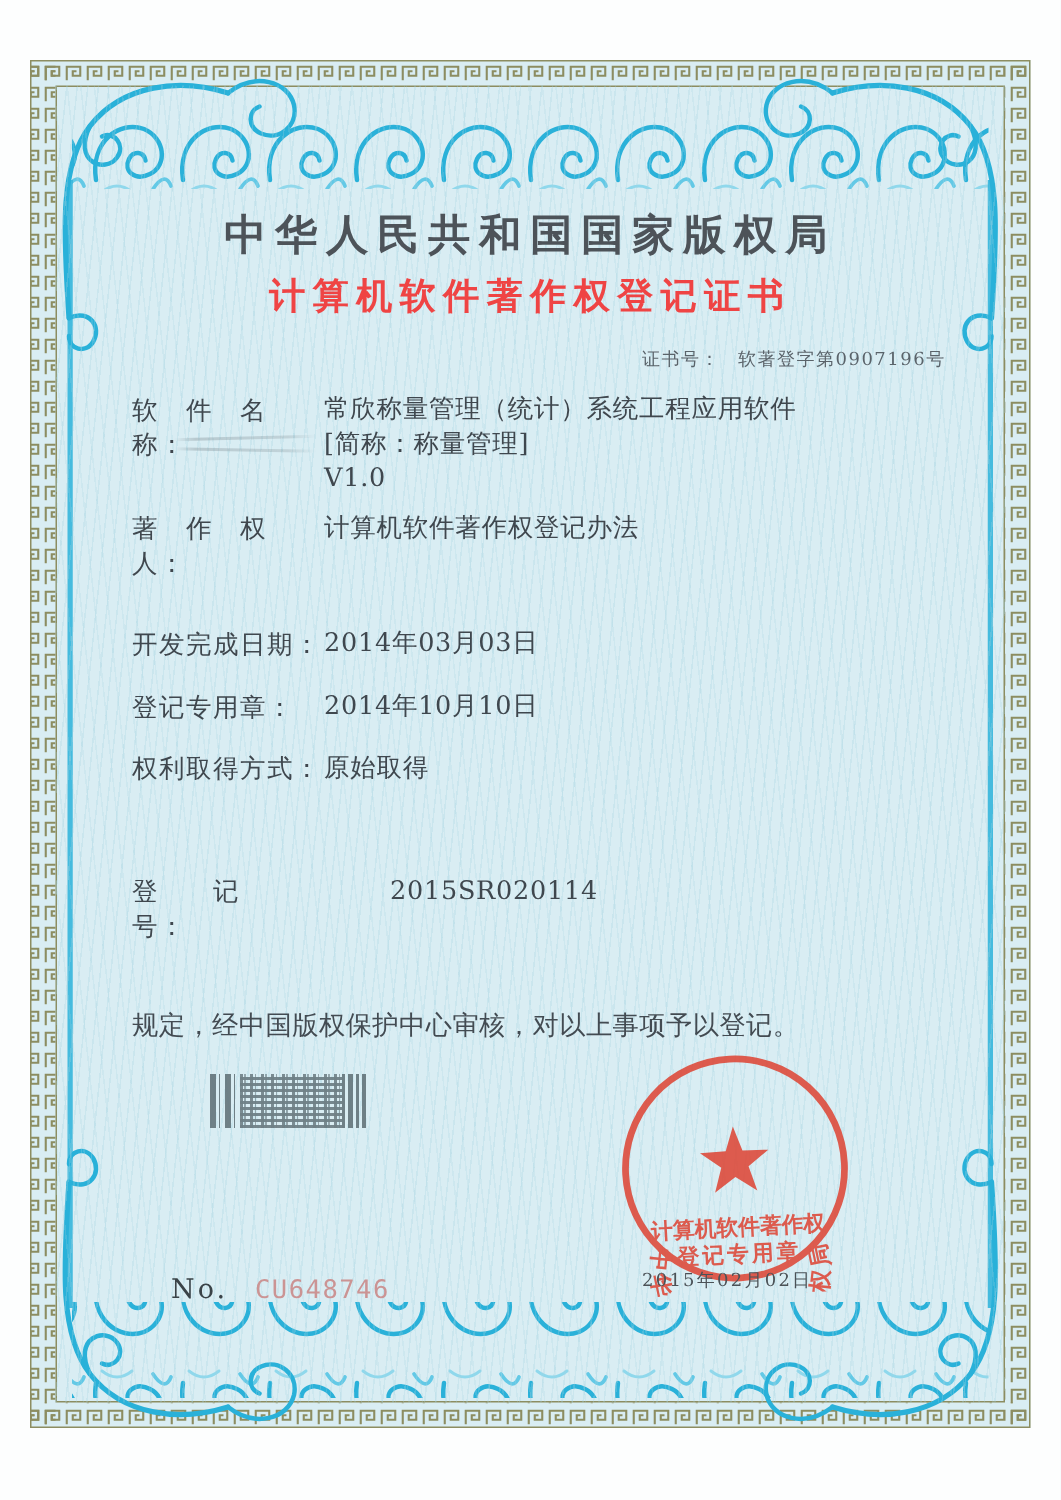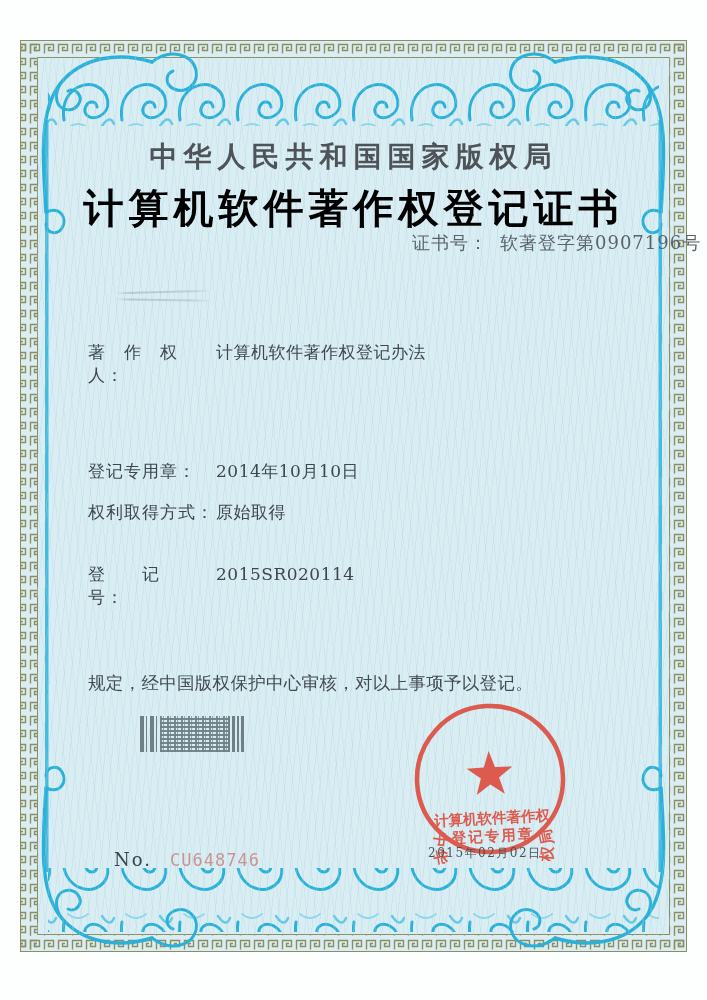--- a/index.html
+++ b/index.html
@@ -9,28 +9,28 @@
   }
   .border-art{position:absolute;left:0;top:0;width:707px;height:1000px;}
   .watermark{
     position:absolute;left:37px;top:57px;right:37px;bottom:65px;pointer-events:none;
     background:
       repeating-linear-gradient(96deg, rgba(164,211,224,.28) 0 1px, rgba(0,0,0,0) 1px 7px),
       repeating-linear-gradient(84deg, rgba(164,211,224,.22) 0 1px, rgba(0,0,0,0) 1px 9px);
   }
   .centered{position:absolute;left:37px;right:37px;text-align:center;}
   .authority{top:138px;font-size:28px;font-weight:bold;letter-spacing:6px;color:#4d5359;}
-  .main-title{top:181px;font-size:40px;font-weight:bold;letter-spacing:5px;color:#000000;}
-  .certno{position:absolute;left:412px;top:231px;font-size:18px;color:#5a636a;letter-spacing:1px;white-space:nowrap;}
+  .main-title{top:181px;font-size:24px;font-weight:bold;letter-spacing:5px;color:#ef4444;}
+  .certno{position:absolute;left:428px;top:231px;font-size:12px;color:#5a636a;letter-spacing:1px;white-space:nowrap;}
   .certno .lbl{margin-right:12px;}
   .row{position:absolute;left:88px;display:flex;align-items:flex-start;font-size:17px;color:#3f474e;}
   .row .lbl{width:128px;flex:none;letter-spacing:1px;}
   .row .val{margin-left:0;line-height:23px;letter-spacing:0.5px;}
   .r1{top:262px;} .r2{top:341px;} .r3{top:418px;} .r4{top:460px;}
-  .r5{top:501px;} .r6{top:542px;} .r7{top:563px;}
+  .r5{top:501px;} .r6{top:542px;} .r7{top:583px;gap:44px;}
   .smudge{position:absolute;left:116px;top:291px;width:95px;height:13px;opacity:.55;pointer-events:none;}
   .smudge i{display:block;height:2px;background:linear-gradient(90deg,rgba(255,255,255,0),rgba(108,120,126,.55) 15%,rgba(108,120,126,.4) 80%,rgba(255,255,255,0));transform:rotate(-1.5deg);}
   .smudge i + i{margin-top:6px;transform:rotate(1deg);}
   .statement{position:absolute;left:88px;width:548px;font-size:17.5px;color:#434b52;letter-spacing:0.3px;}
   .s1{top:630px;text-indent:35px;} .s2{top:671px;}
   .barcode{position:absolute;left:140px;top:716px;width:104px;height:36px;display:flex;opacity:.85;}
   .bc-left{width:20px;background:repeating-linear-gradient(90deg,#5d6e74 0 4px,rgba(0,0,0,0) 4px 6px,#5d6e74 6px 7px,rgba(0,0,0,0) 7px 10px);}
   .bc-mid{flex:1;background:
       repeating-linear-gradient(0deg, rgba(93,110,116,.95) 0 2px, rgba(0,0,0,0) 2px 4px),
       repeating-linear-gradient(90deg, rgba(93,110,116,.9) 0 2px, rgba(0,0,0,0) 2px 3px, rgba(93,110,116,.65) 3px 4px, rgba(0,0,0,0) 4px 7px);}
@@ -88,28 +88,40 @@
 
   <div class="watermark"></div>
 
   <div class="centered authority">中华人民共和国国家版权局</div>
   <div class="centered main-title">计算机软件著作权登记证书</div>
 
   <div class="certno">
     <span class="lbl">证书号：</span><span class="val">软著登字第0907196号</span>
   </div>
 
+  <div class="row r1">
+    <span class="lbl">软　件　名　称：</span>
+    <span class="val">
+      <div>常欣称量管理（统计）系统工程应用软件</div>
+      <div>[简称：称量管理]</div>
+      <div>V1.0</div>
+    </span>
+  </div>
   <div class="smudge">
       <i></i>
       <i></i>
     </div>
 
   <div class="row r2">
     <span class="lbl">著　作　权　人：</span>
     <span class="val">计算机软件著作权登记办法</span>
+  </div>
+  <div class="row r3">
+    <span class="lbl">开发完成日期：</span>
+    <span class="val">2014年03月03日</span>
   </div>
   <div class="row r4">
     <span class="lbl">登记专用章：</span>
     <span class="val">2014年10月10日</span>
   </div>
   <div class="row r5">
     <span class="lbl">权利取得方式：</span>
     <span class="val">原始取得</span>
   </div>
   <div class="row r7">

